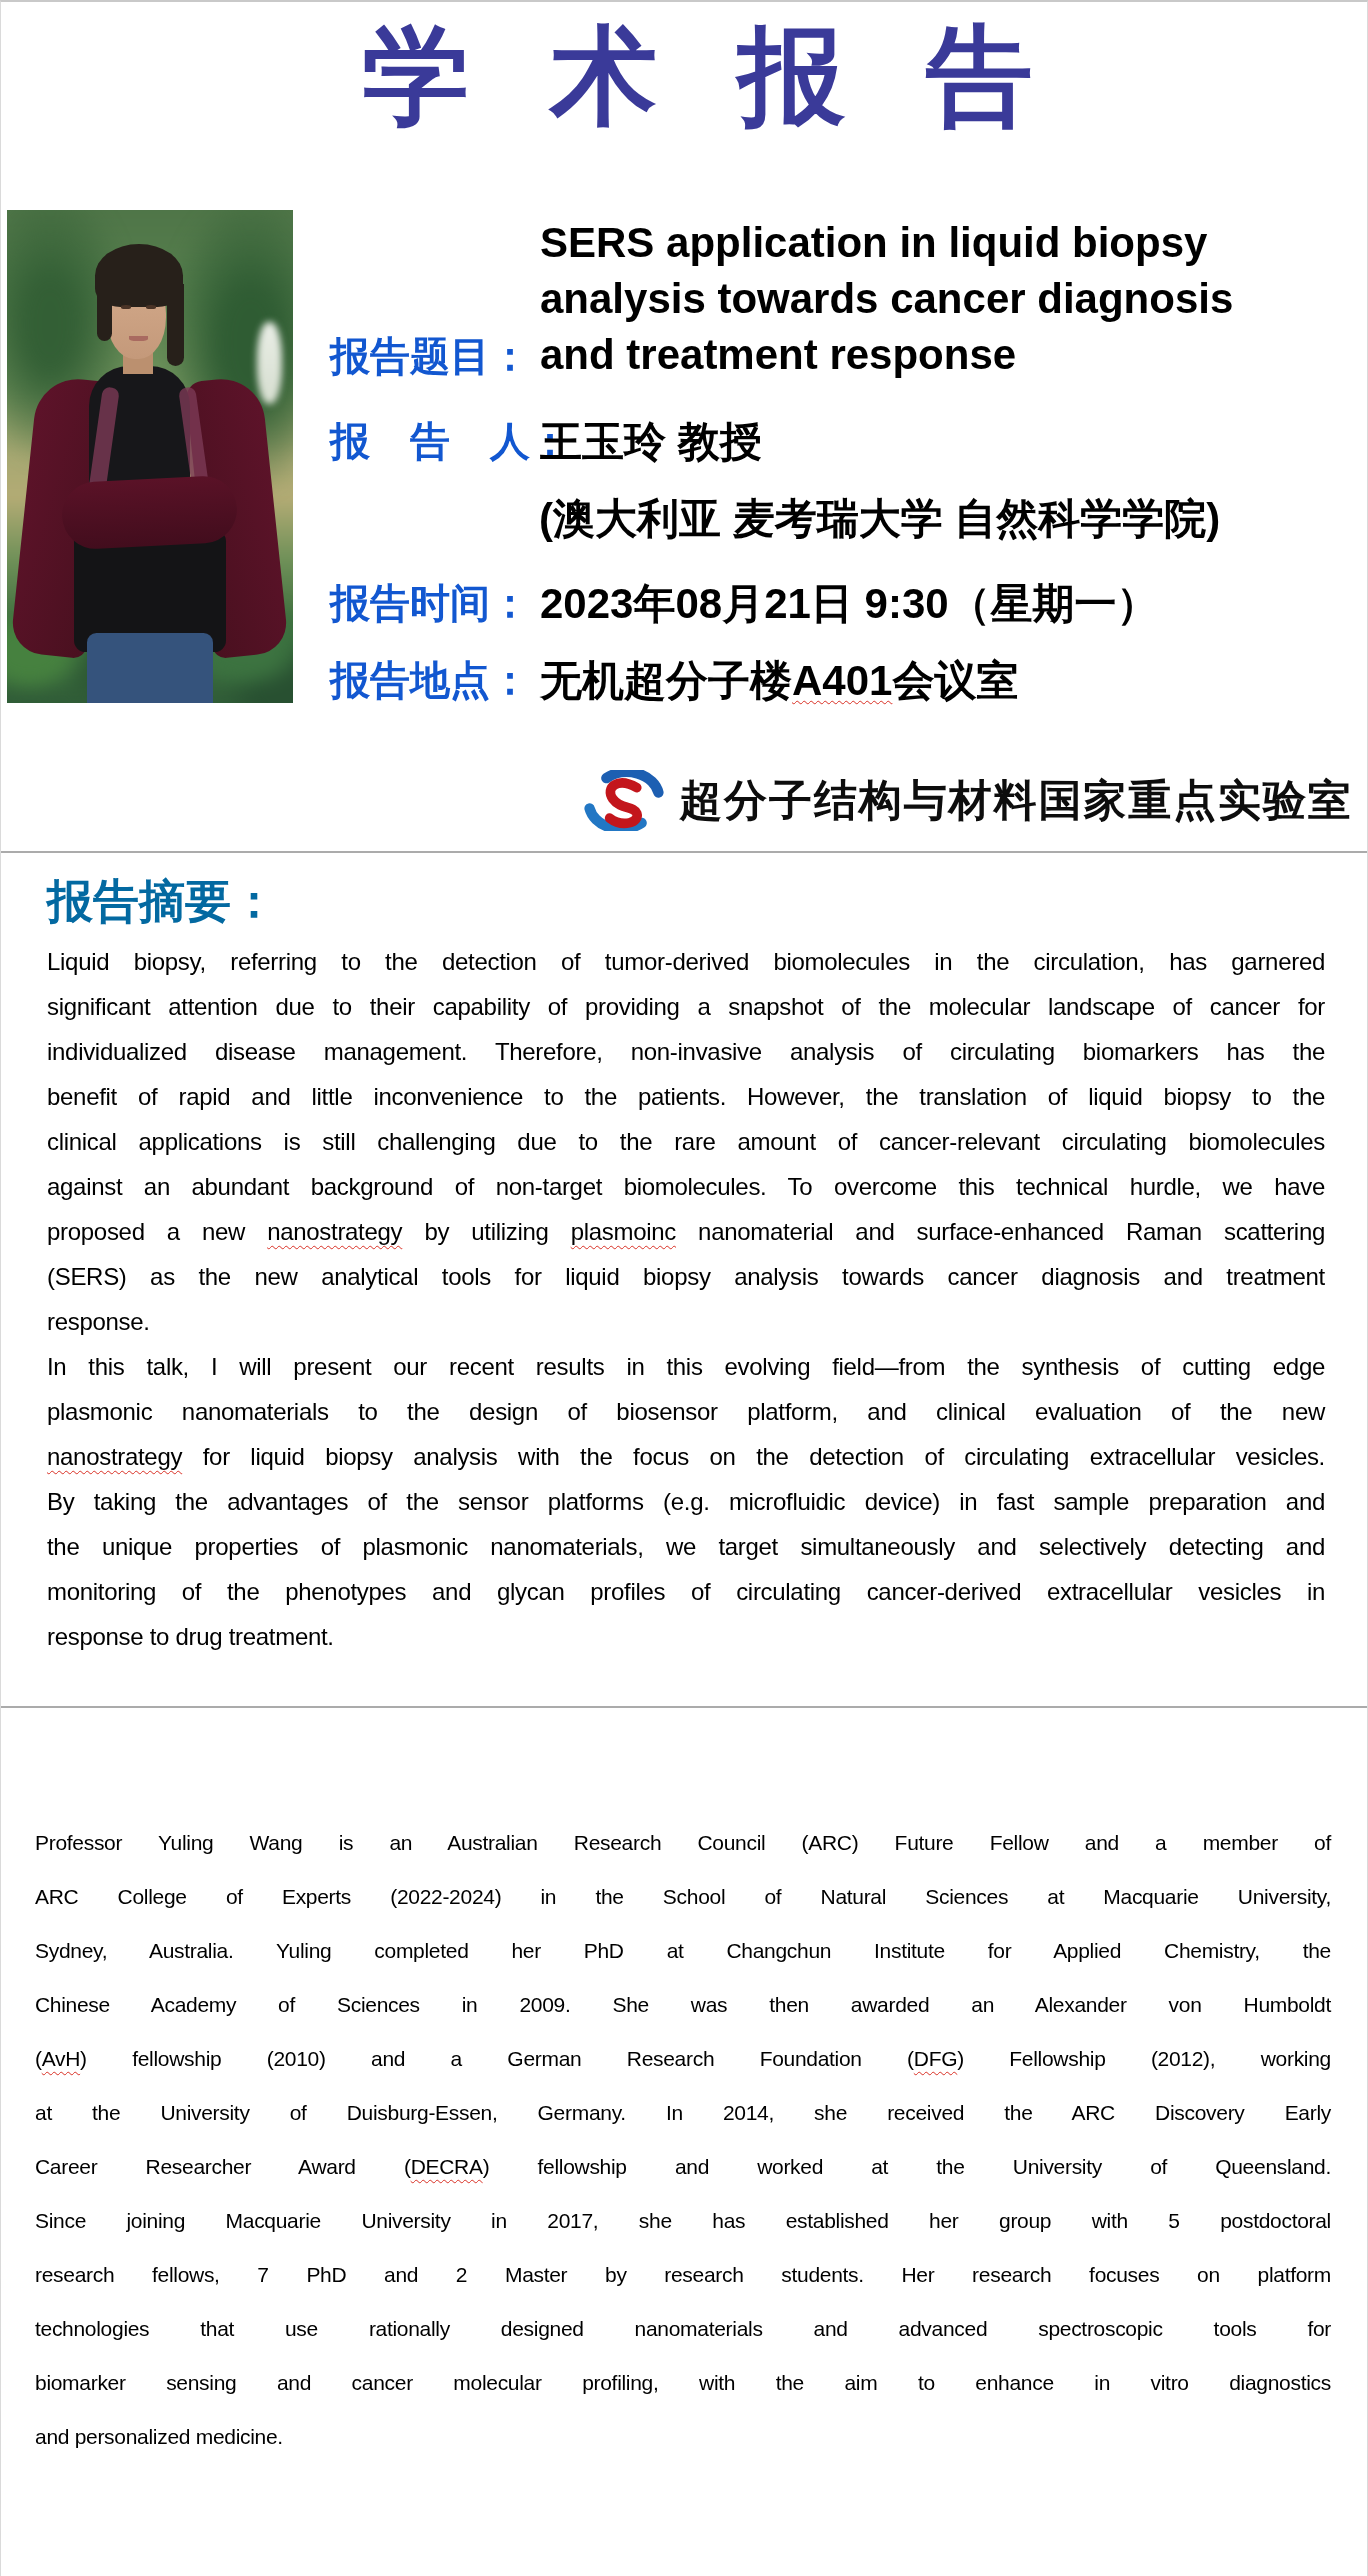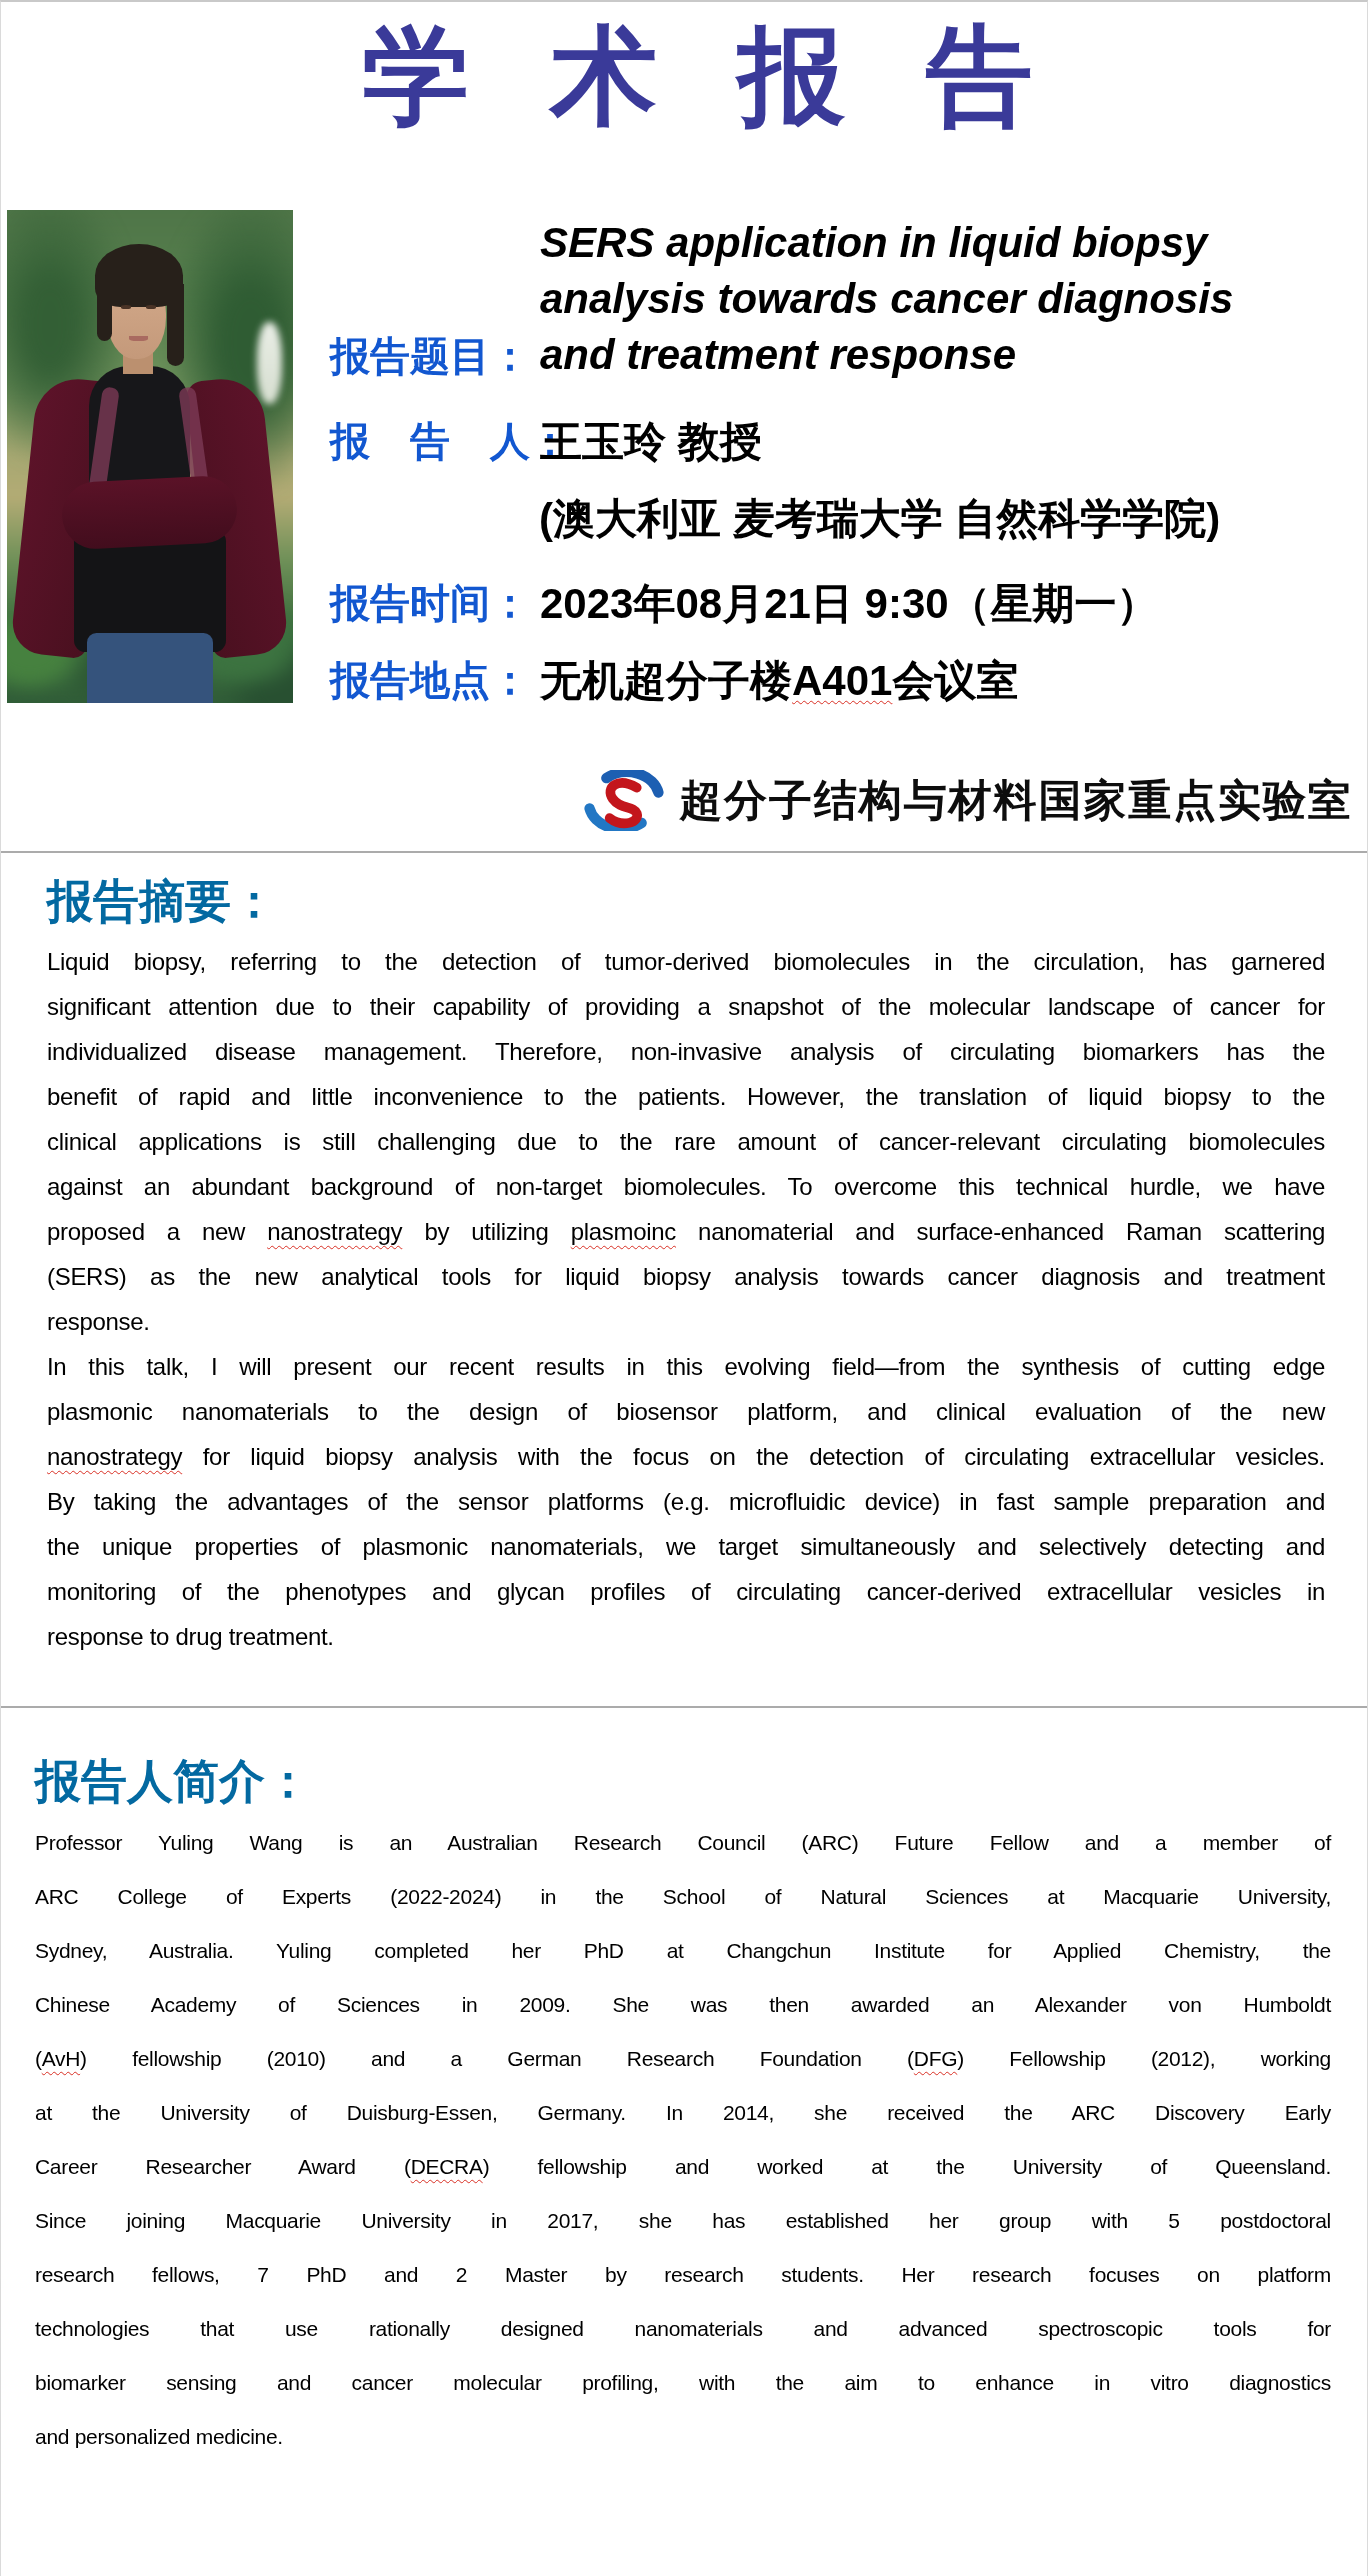--- a/index.html
+++ b/index.html
@@ -50,21 +50,21 @@
   .ph-hair{left:88px; top:34px; width:88px; height:63px; background:#27201a; border-radius:52% 52% 30% 30%;}
   .ph-hair-side-l{left:90px; top:74px; width:15.2px; height:57px; background:#27201a; border-radius:0 0 9.5px 9.5px;}
   .ph-hair-side-r{left:160px; top:74px; width:17px; height:82px; background:#27201a; border-radius:0 0 11.4px 11.4px;}
   .ph-eye-l{left:114px; top:95px; width:10.5px; height:3.8px; background:#4a3326; border-radius:40%;}
   .ph-eye-r{left:139px; top:95px; width:10.5px; height:3.8px; background:#4a3326; border-radius:40%;}
   .ph-mouth{left:122px; top:126px; width:19px; height:4.8px; background:#a96a60; border-radius:0 0 40% 40%;}
   
   .row{position:absolute; left:329px; display:flex; align-items:flex-end;}
   .lbl{flex:none; width:210px; color:#1257d0; font-weight:bold; font-size:40px; line-height:53px; white-space:pre;}
   .val{color:#000; font-weight:bold; font-size:42px; line-height:53px;}
-  .topic-lines div{line-height:56px;font-style:italic;}
+  .topic-lines div{line-height:56px;}
   .affil{position:absolute; left:538px; top:489px; color:#000; font-weight:bold; font-size:42px;text-align:right;}
   
   .lab{position:absolute; left:583px; top:768px; display:flex; align-items:center;}
   .lab-logo{flex:none; margin-right:15.2px;}
   .lab-name{font-family:"Liberation Serif", serif; font-weight:bold; font-size:43px; color:#0d0d0d; letter-spacing:1.9px; white-space:nowrap;}
   
   .divider{position:absolute; left:0; width:100%; height:1.9px; background:#ababab;}
   .sec-h{position:absolute; color:#0369a1; font-weight:bold; font-size:46px;font-family:Liberation Mono, monospace;}
   .lines{position:absolute; color:#000;}
   .abs-lines{left:46px; top:937px; width:1278px; font-size:24px; letter-spacing:-0.3px;}
@@ -159,21 +159,20 @@
     <div class="ln jl">plasmonic nanomaterials to the design of biosensor platform, and clinical evaluation of the new</div>
     <div class="ln jl"><span class="sq">nanostrategy</span><span> for liquid biopsy analysis with the focus on the detection of circulating extracellular vesicles.</span></div>
     <div class="ln jl">By taking the advantages of the sensor platforms (e.g. microfluidic device) in fast sample preparation and</div>
     <div class="ln jl">the unique properties of plasmonic nanomaterials, we target simultaneously and selectively detecting and</div>
     <div class="ln jl">monitoring of the phenotypes and glycan profiles of circulating cancer-derived extracellular vesicles in</div>
     <div class="ln end">response to drug treatment.</div>
   </div>
 
   <div class="divider" style="top:1704px"></div>
 
-  <div class="sec-h" style="left:34px; top:1749px">报告人简介：</div>
   <div class="lines bio-lines">
     <div class="ln jl">Professor Yuling Wang is an Australian Research Council (ARC) Future Fellow and a member of</div>
     <div class="ln jl">ARC College of Experts (2022-2024) in the School of Natural Sciences at Macquarie University,</div>
     <div class="ln jl">Sydney, Australia. Yuling completed her PhD at Changchun Institute for Applied Chemistry, the</div>
     <div class="ln jl">Chinese Academy of Sciences in 2009. She was then awarded an Alexander von Humboldt</div>
     <div class="ln jl"><span>(</span><span class="sq">AvH</span><span>) fellowship (2010) and a German Research Foundation (</span><span class="sq">DFG</span><span>) Fellowship (2012), working</span></div>
     <div class="ln jl">at the University of Duisburg-Essen, Germany. In 2014, she received the ARC Discovery Early</div>
     <div class="ln jl"><span>Career Researcher Award (</span><span class="sq">DECRA</span><span>) fellowship and worked at the University of Queensland.</span></div>
     <div class="ln jl">Since joining Macquarie University in 2017, she has established her group with 5 postdoctoral</div>
     <div class="ln jl">research fellows, 7 PhD and 2 Master by research students. Her research focuses on platform</div>

